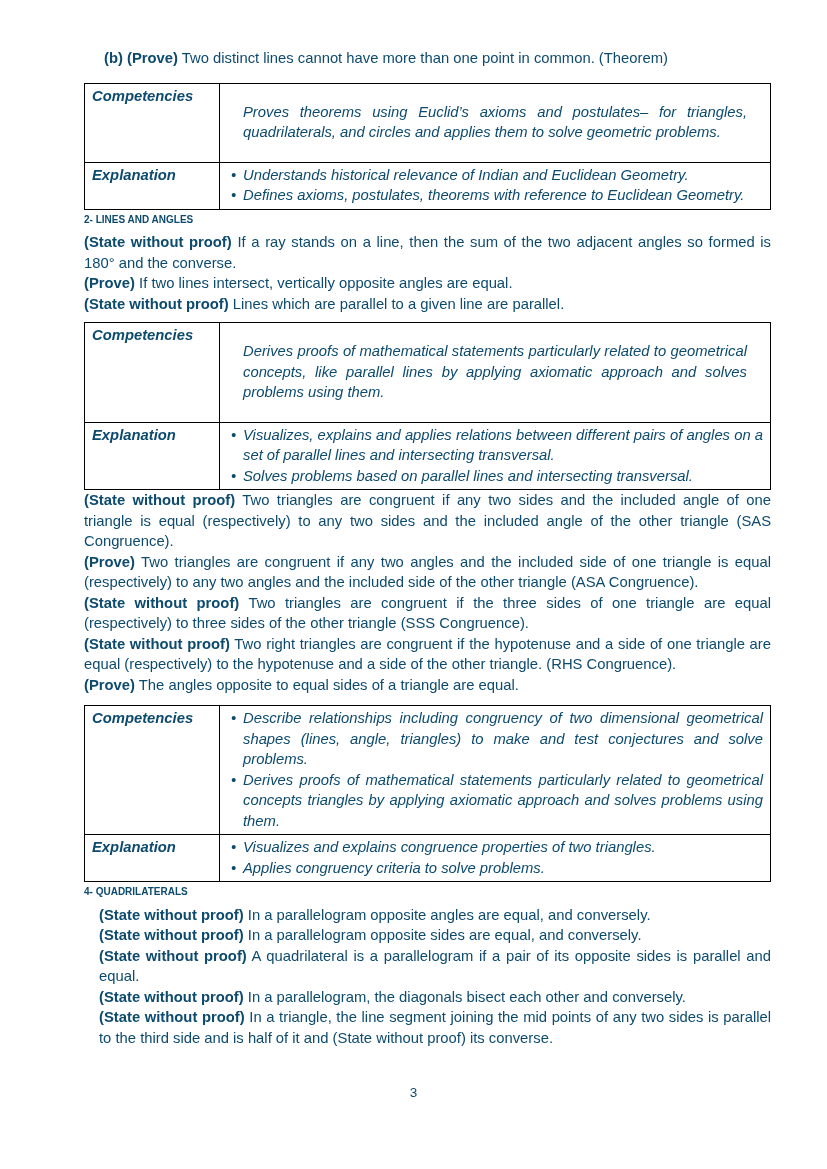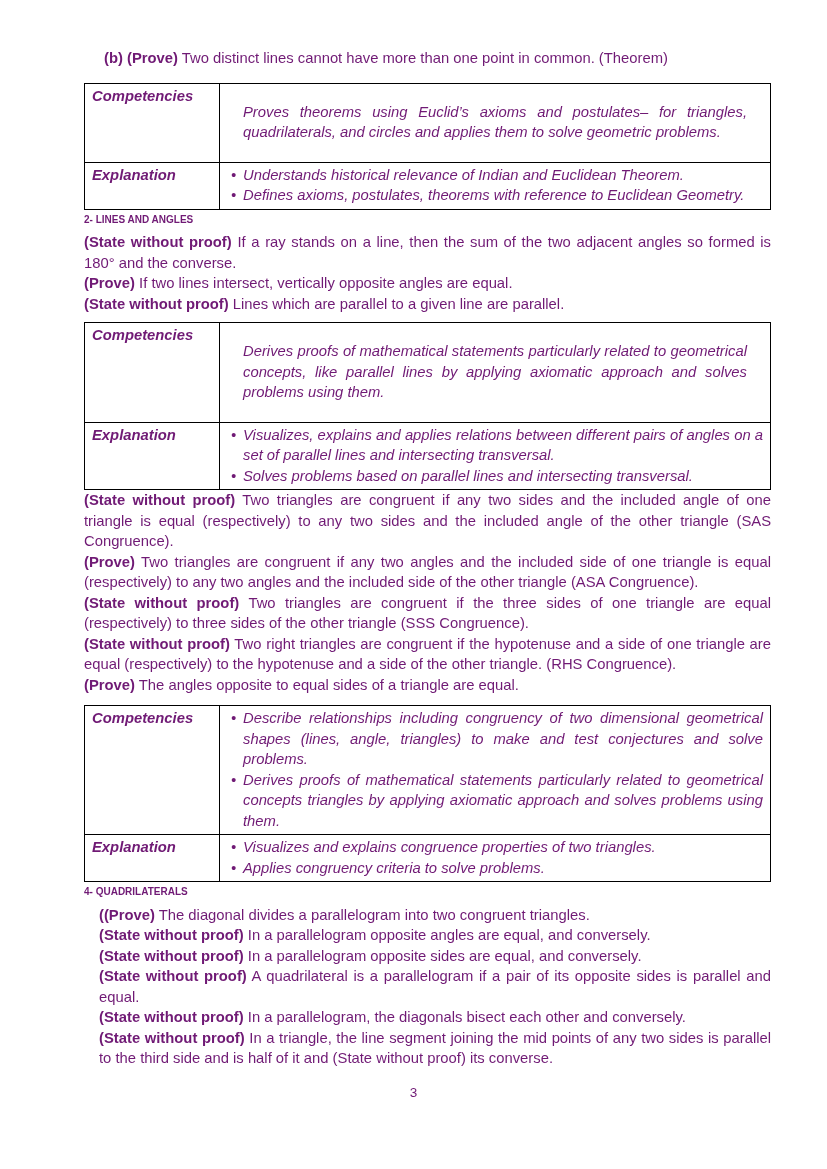--- a/index.html
+++ b/index.html
@@ -3,21 +3,21 @@
 <meta charset="utf-8">
 <style>
   * { box-sizing: border-box; }
   html, body { margin: 0; padding: 0; background: #ffffff; }
   .page {
     position: relative;
     width: 827px;
     height: 1169px;
     margin: 0 auto;
     background: #ffffff;
-    color: #701a75;
+    color: #0c4a6e;
     font-family: "Liberation Sans", sans-serif;
     font-size: 14.8px;
     line-height: 20.5px;
     padding: 48px 56px 30px 84px;
     overflow: hidden;
   }
   .para { margin: 0; text-align: justify; }
   .intro { margin: 0 0 14px 0; padding-left: 20px; text-align: left; }
   .prefix { font-weight: bold; }
   h3.section-heading {
@@ -77,21 +77,21 @@
         <tr>
       <td class="label-cell">Competencies</td>
       <td class="content-cell">
         <p>Proves theorems using Euclid’s axioms and postulates– for triangles, quadrilaterals, and circles and applies them to solve geometric problems.</p>
       </td>
     </tr>
     <tr>
       <td class="label-cell">Explanation</td>
       <td class="content-cell">
         <ul class="bullets">
-          <li>Understands historical relevance of Indian and Euclidean Theorem.</li>
+          <li>Understands historical relevance of Indian and Euclidean Geometry.</li>
           <li>Defines axioms, postulates, theorems with reference to Euclidean Geometry.</li>
         </ul>
       </td>
     </tr>
   </tbody>
     </table>
 
   <h3 class="section-heading heading-2">2- LINES AND ANGLES</h3>
   <p class="para"><b class="prefix">(State without proof)</b><span> If a ray stands on a line, then the sum of the two adjacent angles so formed is 180° and the converse.</span></p>
   <p class="para"><b class="prefix">(Prove)</b><span> If two lines intersect, vertically opposite angles are equal.</span></p>
@@ -140,21 +140,20 @@
         <ul class="bullets">
           <li>Visualizes and explains congruence properties of two triangles.</li>
           <li>Applies congruency criteria to solve problems.</li>
         </ul>
       </td>
     </tr>
   </tbody>
     </table>
 
   <h3 class="section-heading heading-4">4- QUADRILATERALS</h3>
-  <p class="para quad-para"><b class="prefix">((Prove)</b><span> The diagonal divides a parallelogram into two congruent triangles.</span></p>
   <p class="para quad-para"><b class="prefix">(State without proof)</b><span> In a parallelogram opposite angles are equal, and conversely.</span></p>
   <p class="para quad-para"><b class="prefix">(State without proof)</b><span> In a parallelogram opposite sides are equal, and conversely.</span></p>
   <p class="para quad-para"><b class="prefix">(State without proof)</b><span> A quadrilateral is a parallelogram if a pair of its opposite sides is parallel and equal.</span></p>
   <p class="para quad-para"><b class="prefix">(State without proof)</b><span> In a parallelogram, the diagonals bisect each other and conversely.</span></p>
   <p class="para quad-para"><b class="prefix">(State without proof)</b><span> In a triangle, the line segment joining the mid points of any two sides is parallel to the third side and is half of it and (State without proof) its converse.</span></p>
 
   <div class="page-number">3</div>
 
 </div>
 

